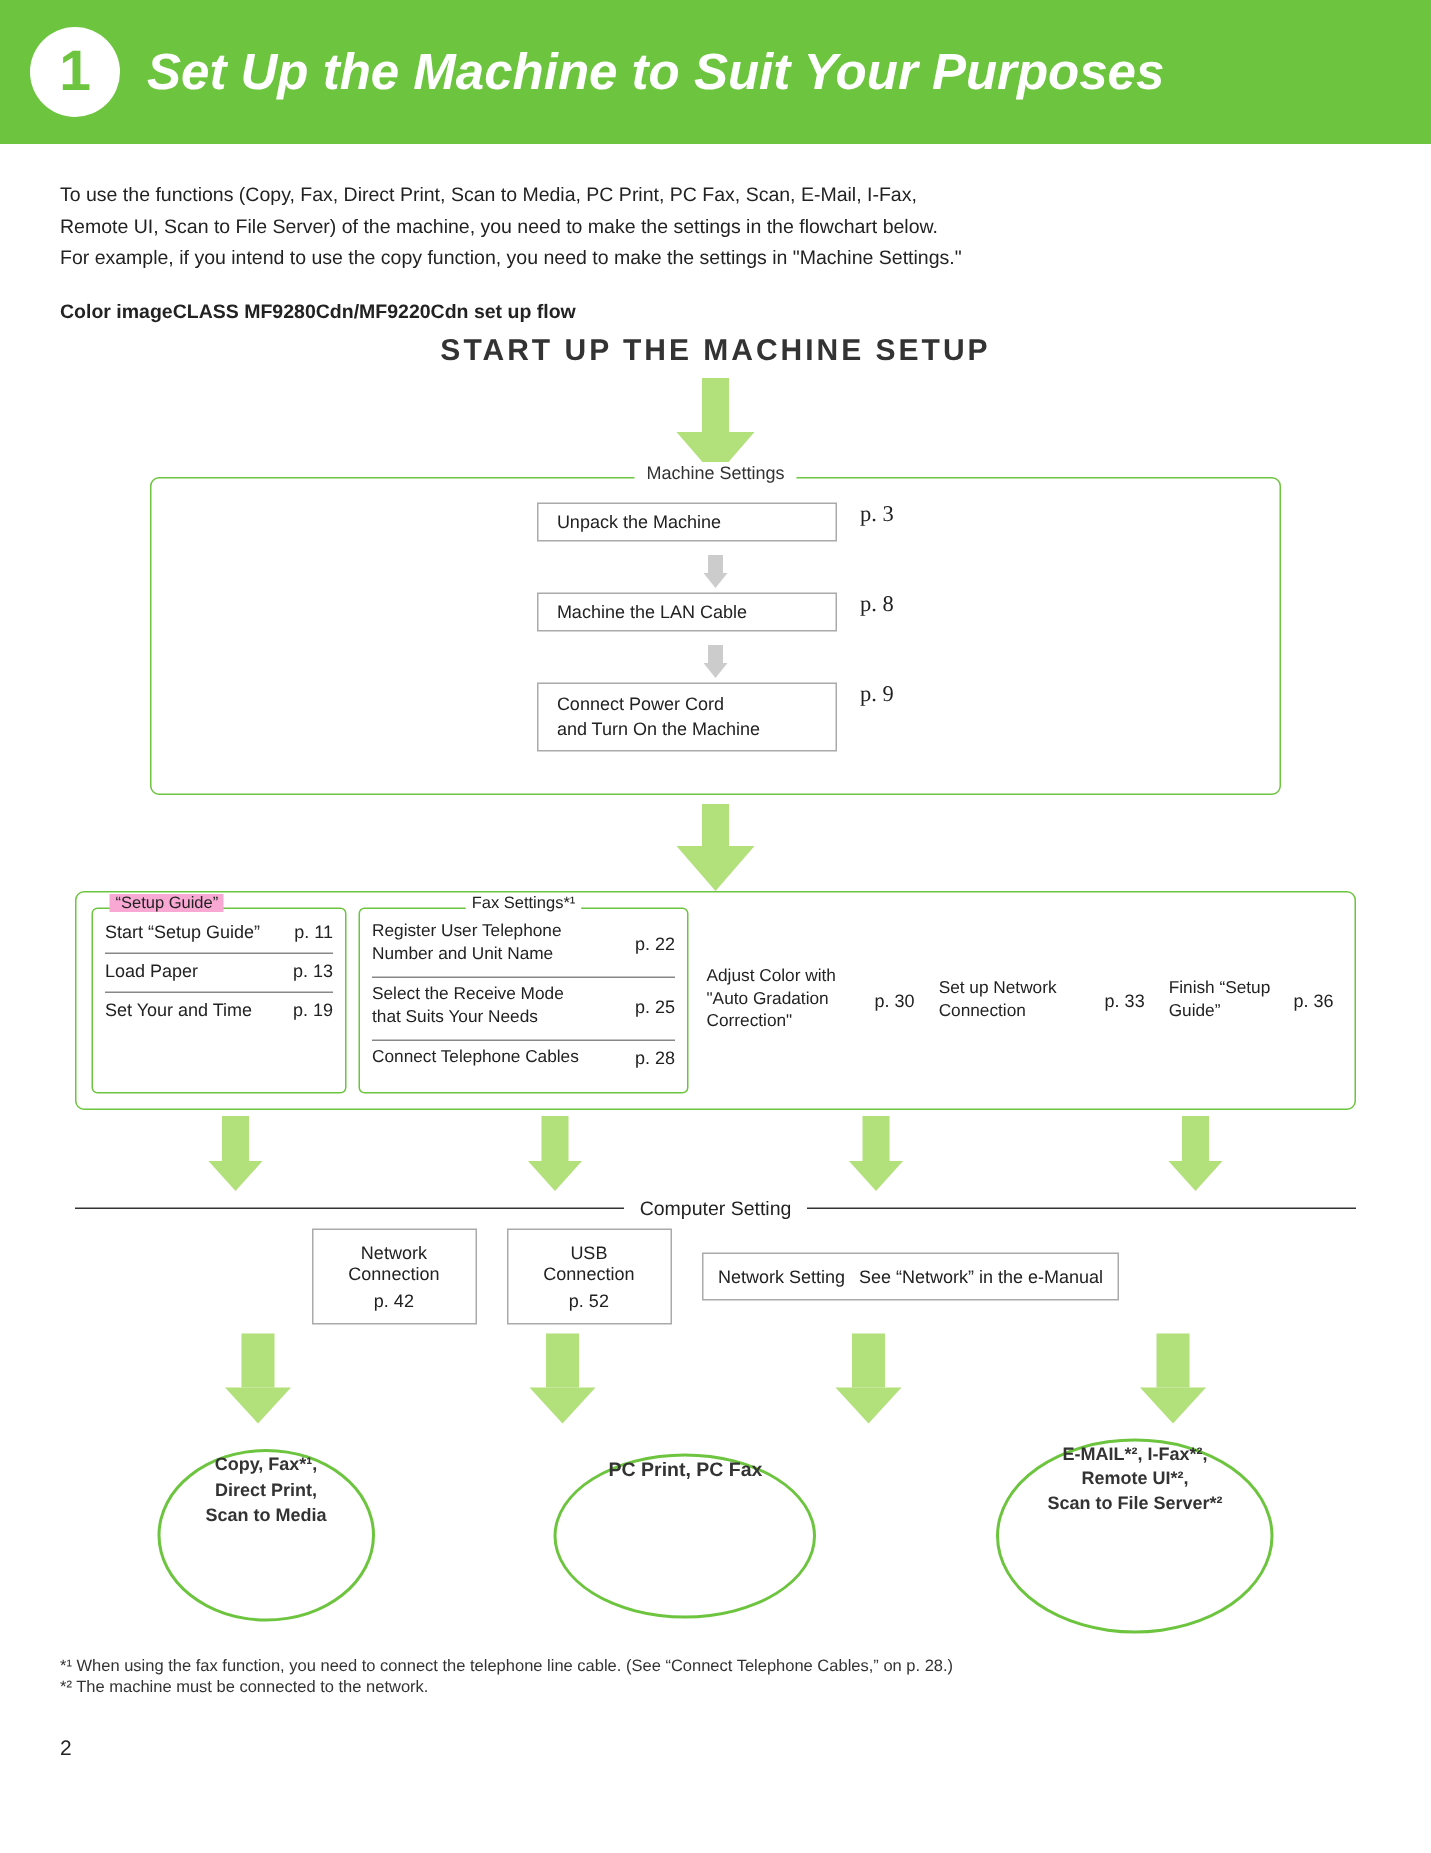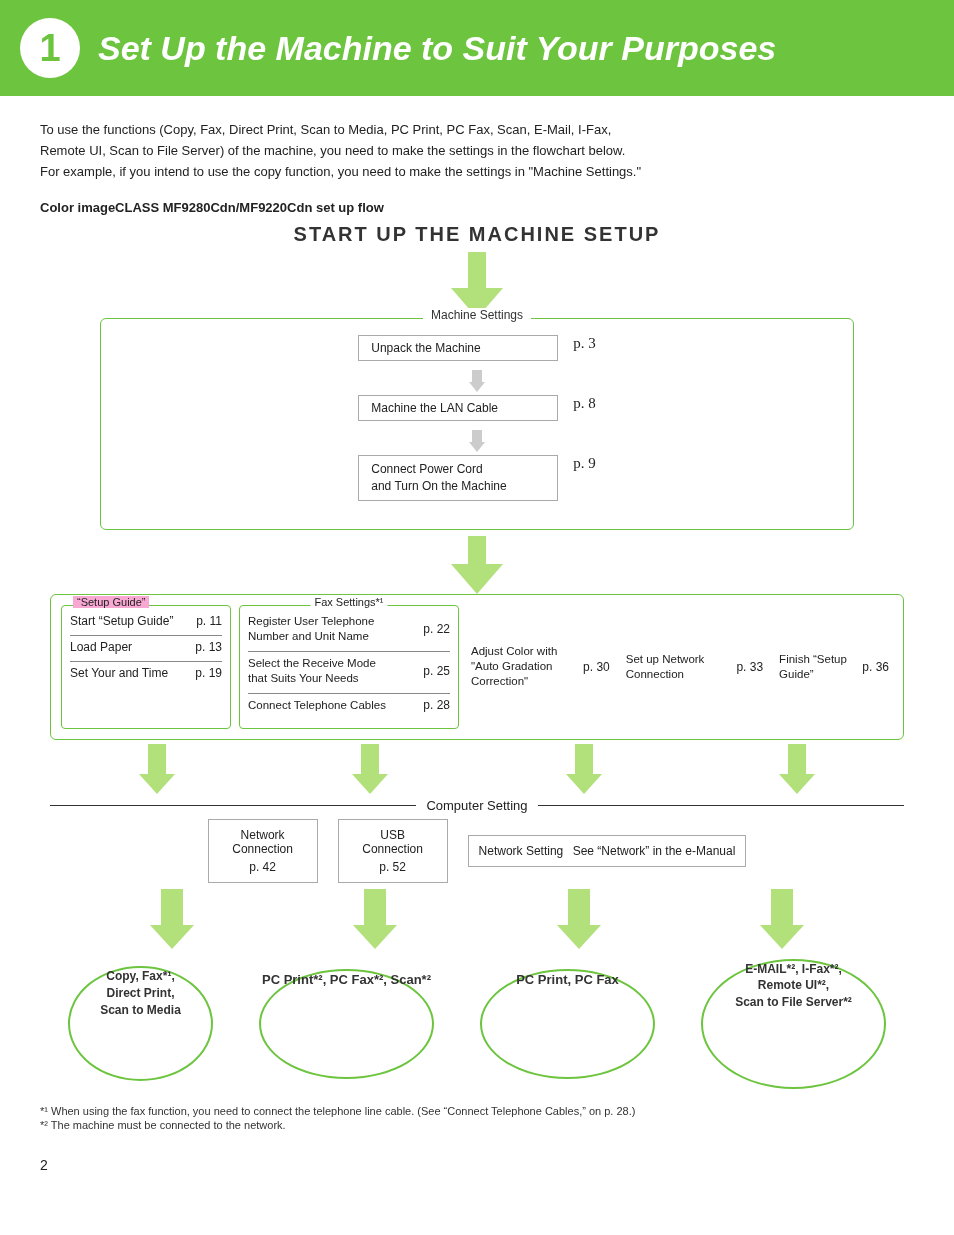--- a/index.html
+++ b/index.html
@@ -565,23 +565,20 @@
       <div class="big-arr">
         <div class="big-arr-stem" style="height:36px; width:22px;"></div>
         <div class="big-arr-head" style="border-left:22px solid transparent;border-right:22px solid transparent;border-top:24px solid #b2e07a;"></div>
       </div>
     </div>
 
     <div class="ovals-row">
       <div class="oval oval-sm">
         <span class="oval-text">Copy, Fax*¹,<br>Direct Print,<br>Scan to Media</span>
       </div>
-      <div class="oval oval-md">
-        <span class="oval-text">PC Print*², PC Fax*², Scan*²</span>
-      </div>
       <div class="oval oval-lg">
         <span class="oval-text">PC Print, PC Fax</span>
       </div>
       <div class="oval oval-xlg">
         <span class="oval-text">E-MAIL*², I-Fax*²,<br>Remote UI*²,<br>Scan to File Server*²</span>
       </div>
     </div>
 
     <div class="footnotes">
       <p>*¹ When using the fax function, you need to connect the telephone line cable. (See “Connect Telephone Cables,” on p. 28.)</p>

